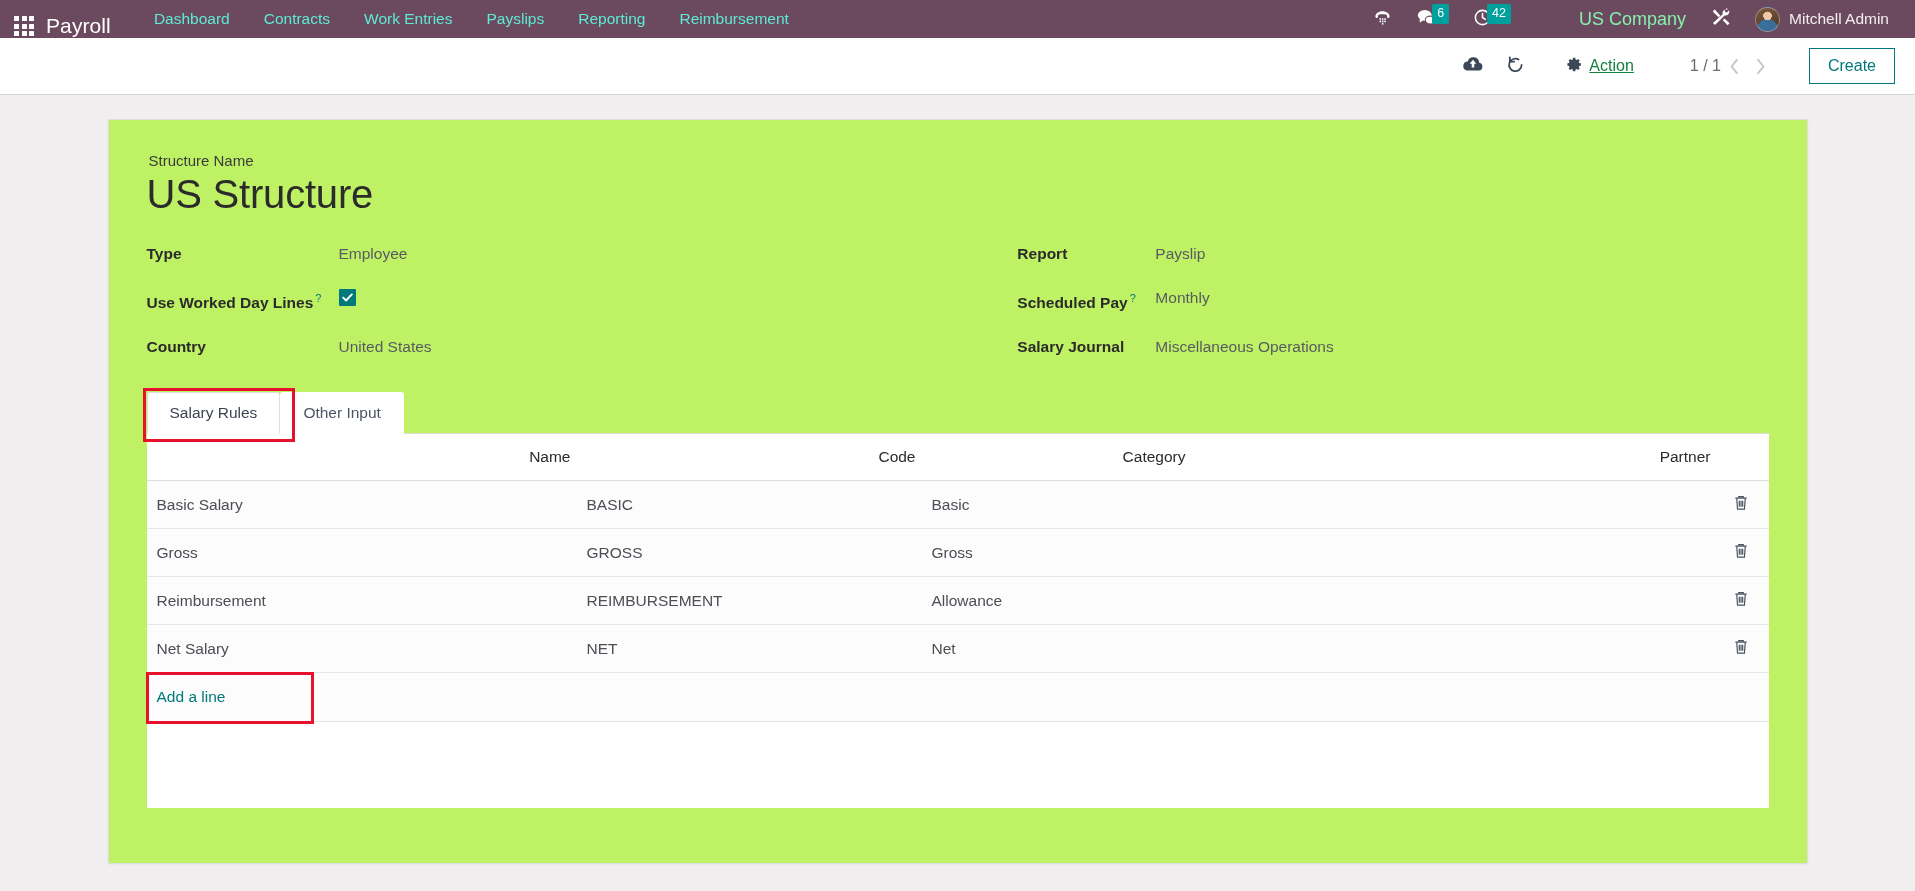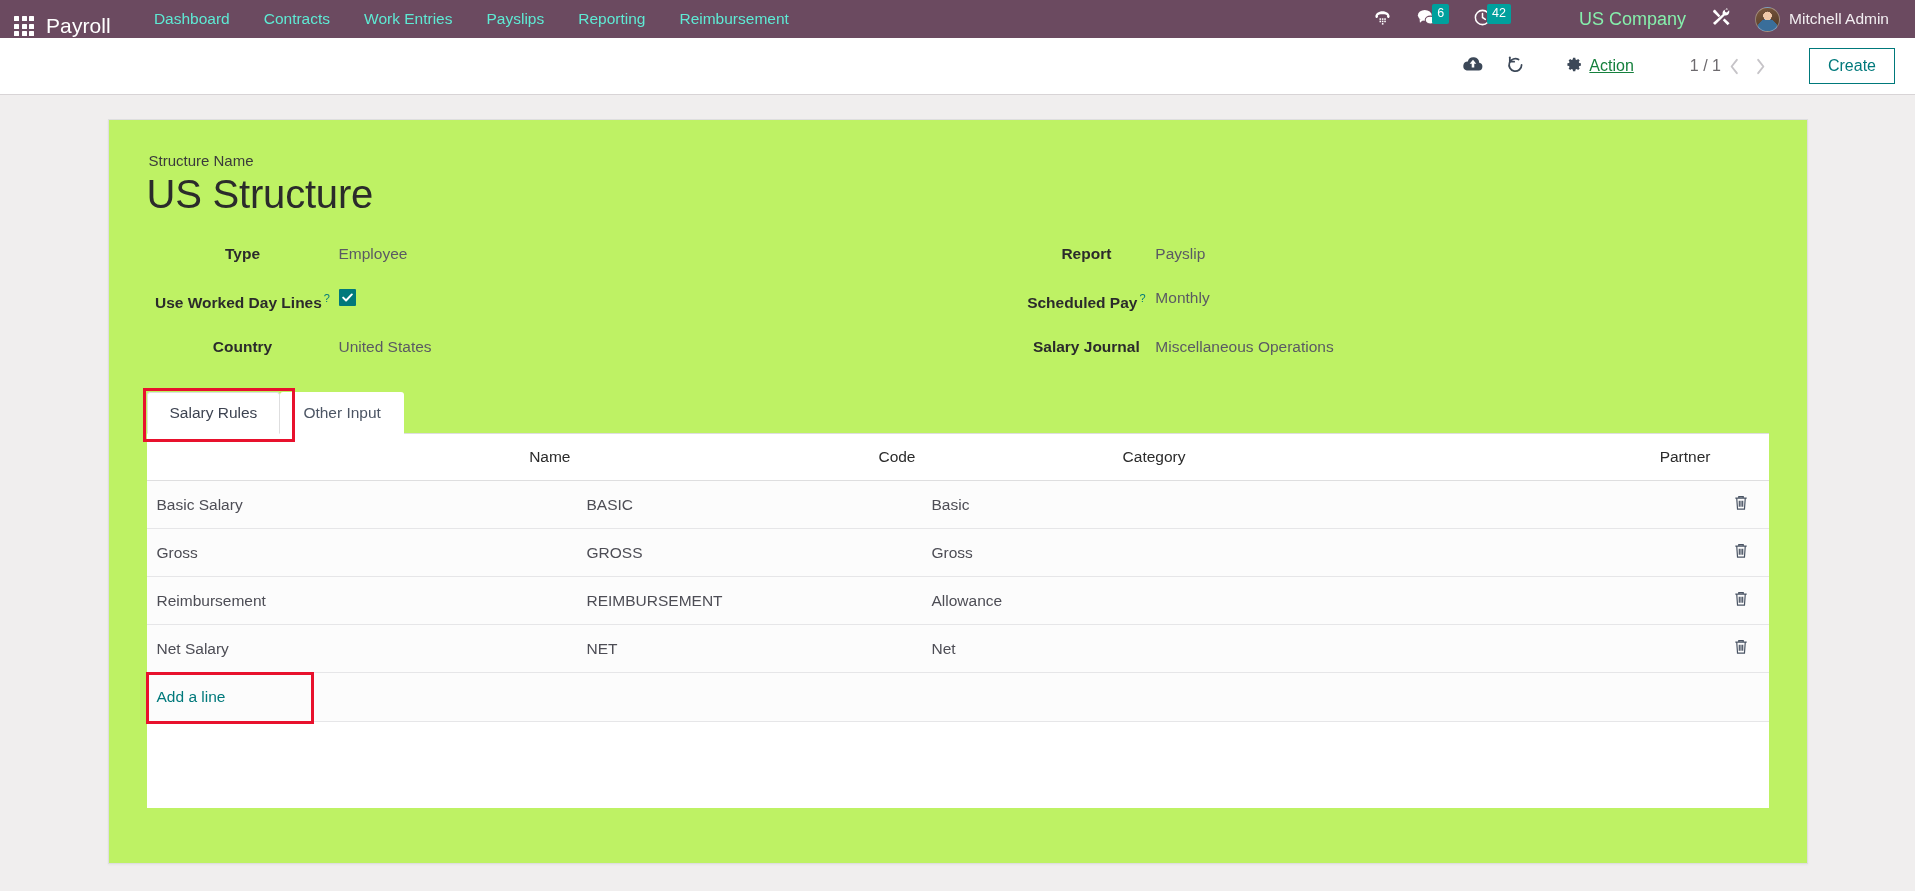--- a/index.html
+++ b/index.html
@@ -140,21 +140,21 @@
     padding: 24px 38px 0 38px;
     box-shadow: 0 1px 2px rgba(0,0,0,.04);
   }
 
   .field-label-top { font-size: 15px; color: #3b3b3b; font-weight: 400; margin: 8px 0 2px 2px; }
   .title-value {
     font-size: 40px; color: #2b2b2b; font-weight: 400;
     line-height: 1.15; margin: 2px 0 26px 0; letter-spacing: -.2px;
   }
 
-  .cols { display: flex; gap: 8px; text-align: center; }
+  .cols { display: flex; gap: 8px; }
   .col { width: 50%; }
   .col-right { padding-left: 56px; }
   .frow { display: flex; align-items: flex-start; margin-bottom: 22px; min-height: 22px; }
   .flabel {
     font-size: 15.5px; color: #2b2b2b; font-weight: 700;
     width: 192px; flex: 0 0 192px; white-space: nowrap; line-height: 22px;
   }
   .col-right .flabel { width: 138px; flex: 0 0 138px; }
   .q { color: #00797b; font-size: 11px; vertical-align: super; margin-left: 2px; font-weight: 400; cursor: pointer; }
   .fvalue { font-size: 15.5px; color: #5a5a63; line-height: 22px; }

